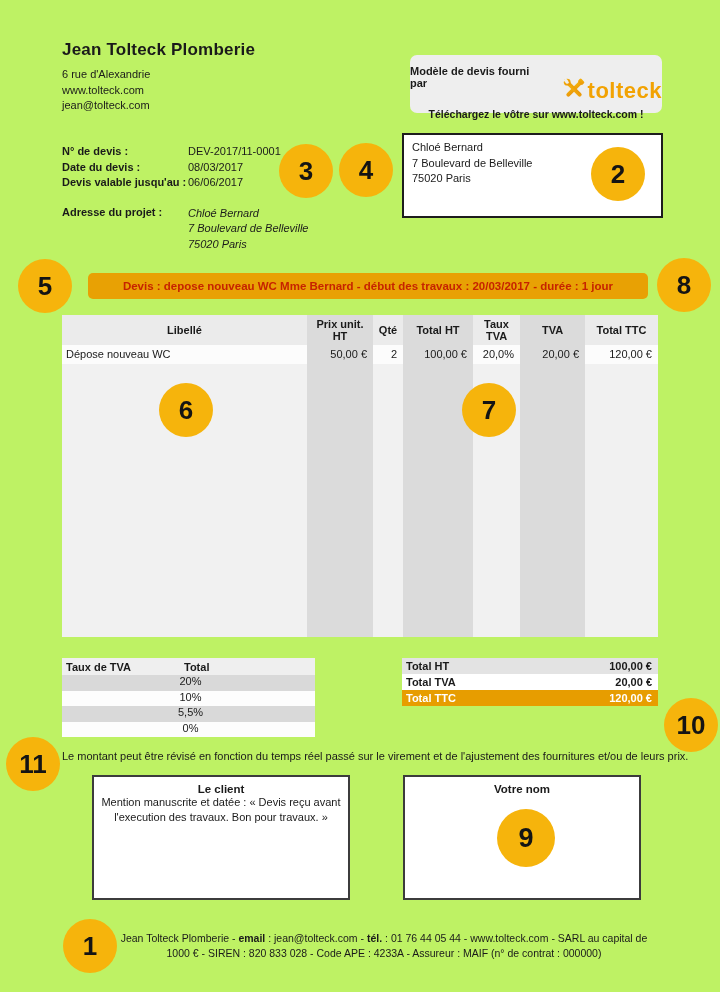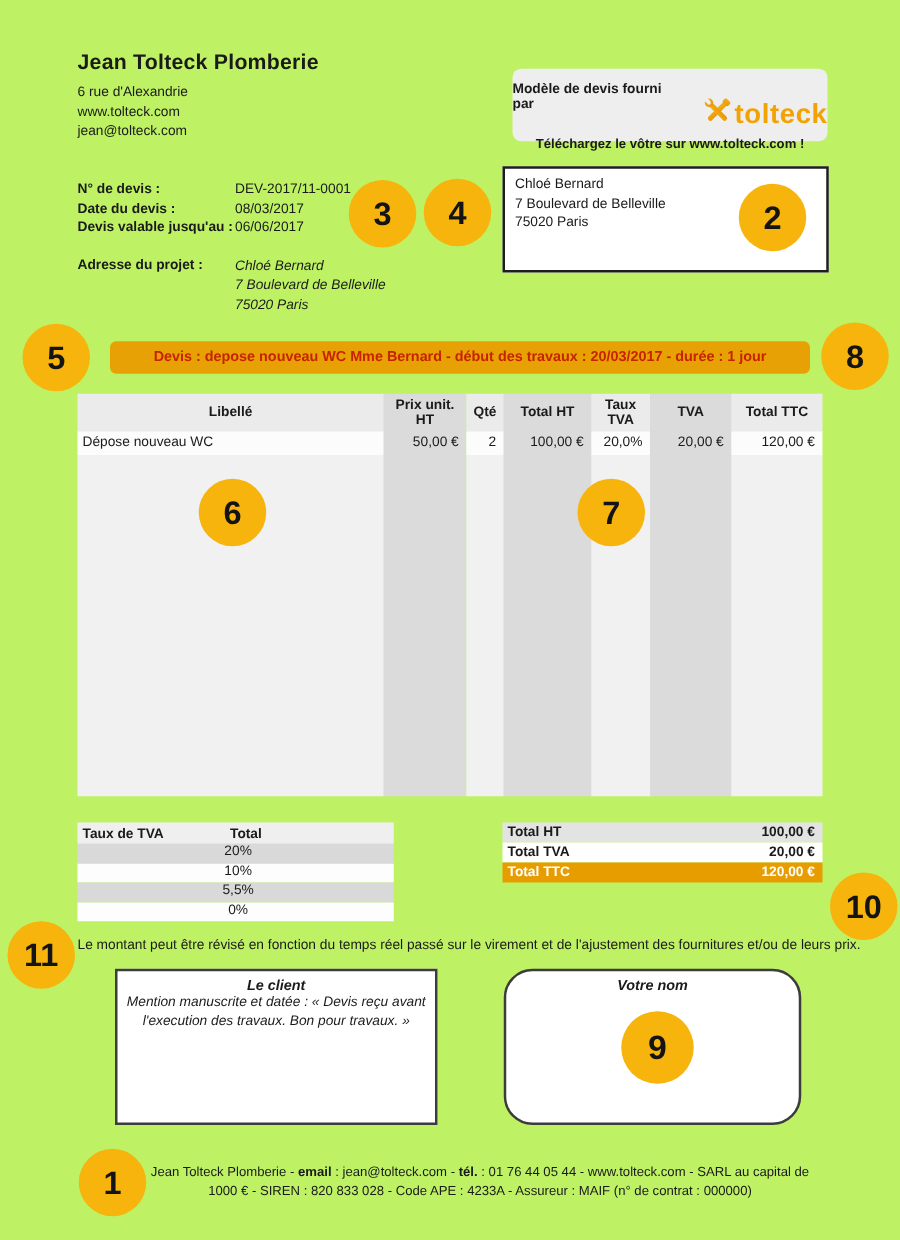--- a/index.html
+++ b/index.html
@@ -89,23 +89,23 @@
   .trow .tv { flex: 1; text-align: right; padding-right: 6px; }
   .trow.ht { background: #E3E3E3; }
   .trow.tva { background: #FFFFFF; }
   .trow.ttc { background: #E79D00; color: #ffffff; }
   .payment { margin-top: 12px; text-align: right; padding-right: 2px; font-size: 11px; font-weight: normal; }
 
   
   .note { position: absolute; left: 62px; top: 750px; width: 645px; font-size: 11px; }
 
   
-  .sig { position: absolute; top: 775px; height: 125px; border: 2px solid #3c3c3c; text-align: center; background:#fff;font-style:italic; }
+  .sig { position: absolute; top: 775px; height: 125px; border: 2px solid #3c3c3c; text-align: center; background:#fff; }
   .sig-left { left: 92px; width: 258px; }
-  .sig-right { left: 403px; width: 238px; border-radius: 23px; }
+  .sig-right { left: 403px; width: 238px; }
   .sig .sig-title { font-weight: bold; font-size: 11.5px; margin-top: 6px; }
   .sig .sig-line { font-size: 11px; line-height: 15px; }
 
   
   .footer {
     position: absolute; left: 108px; top: 931px; width: 552px;
     text-align: center; font-size: 10.5px; line-height: 15px;
   }
   .footer b { font-weight: bold; }
 

